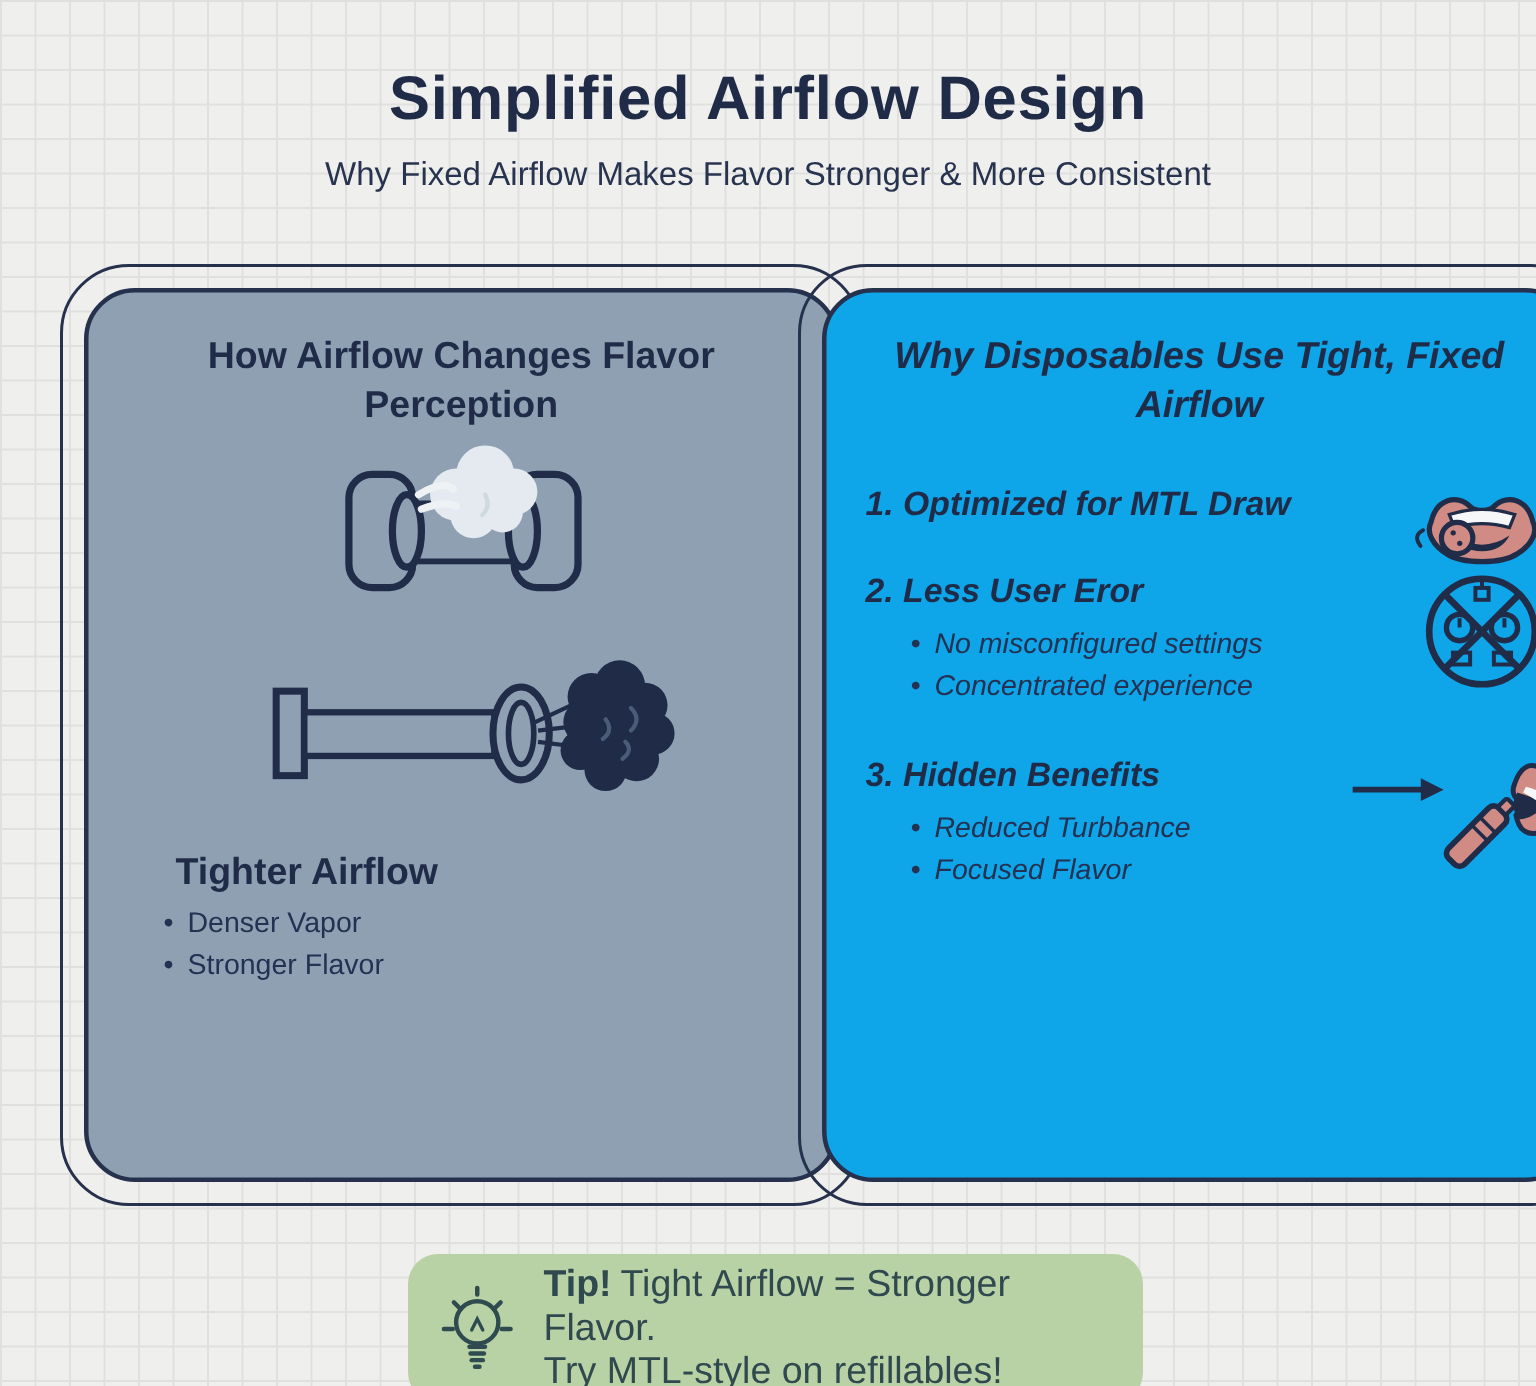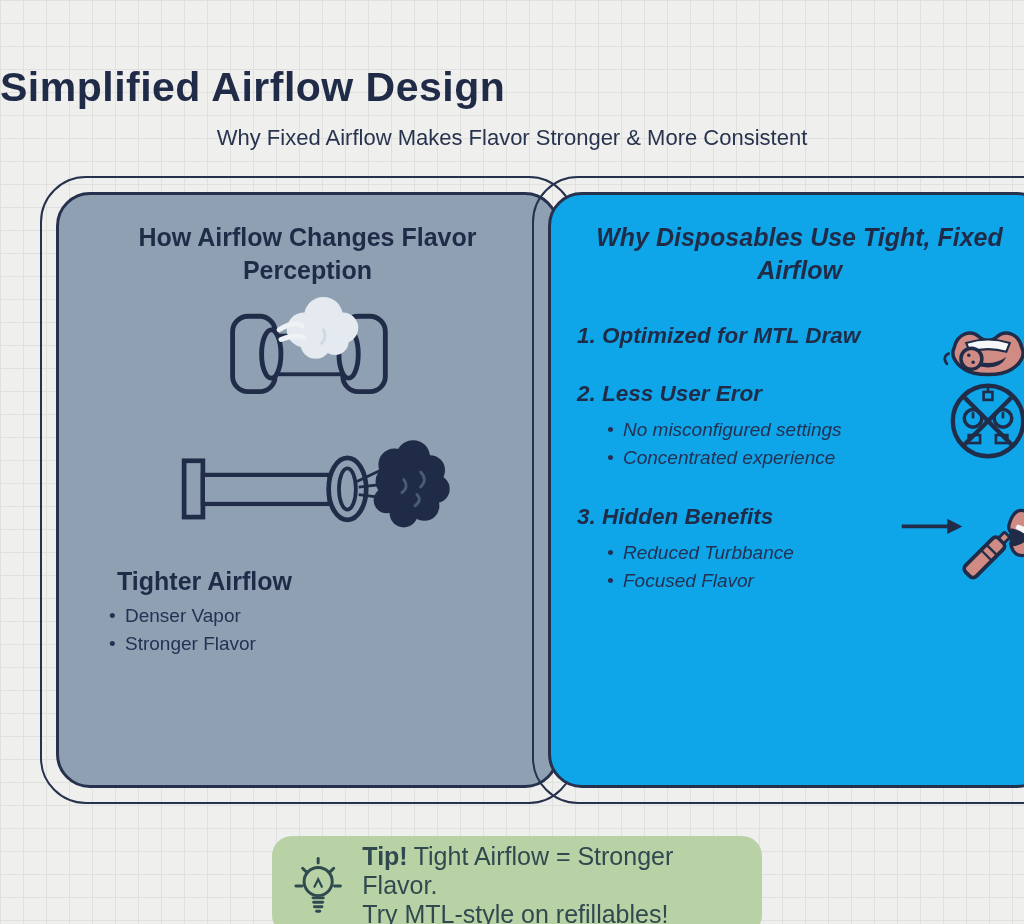--- a/index.html
+++ b/index.html
@@ -9,21 +9,22 @@
     background-color:#efefed;
     background-image:
       linear-gradient(#e0e0de 1px, transparent 1px),
       linear-gradient(90deg, #e0e0de 1px, transparent 1px);
     background-size:23px 23px;
     color:#223049;
     overflow:hidden;
     position:relative;
   }
   .page-title{
-    margin:0;padding-top:64px;
+    margin:0;padding-top:42px;
+    text-align:center;
     font-size:41px;font-weight:800;
     color:#1f2b47;letter-spacing:.5px;
   }
   .page-subtitle{
     margin:14px 0 0;
     text-align:center;
     font-size:22px;font-weight:400;color:#28344f;
   }
   .card{
     position:absolute;top:176px;width:535px;height:628px;

